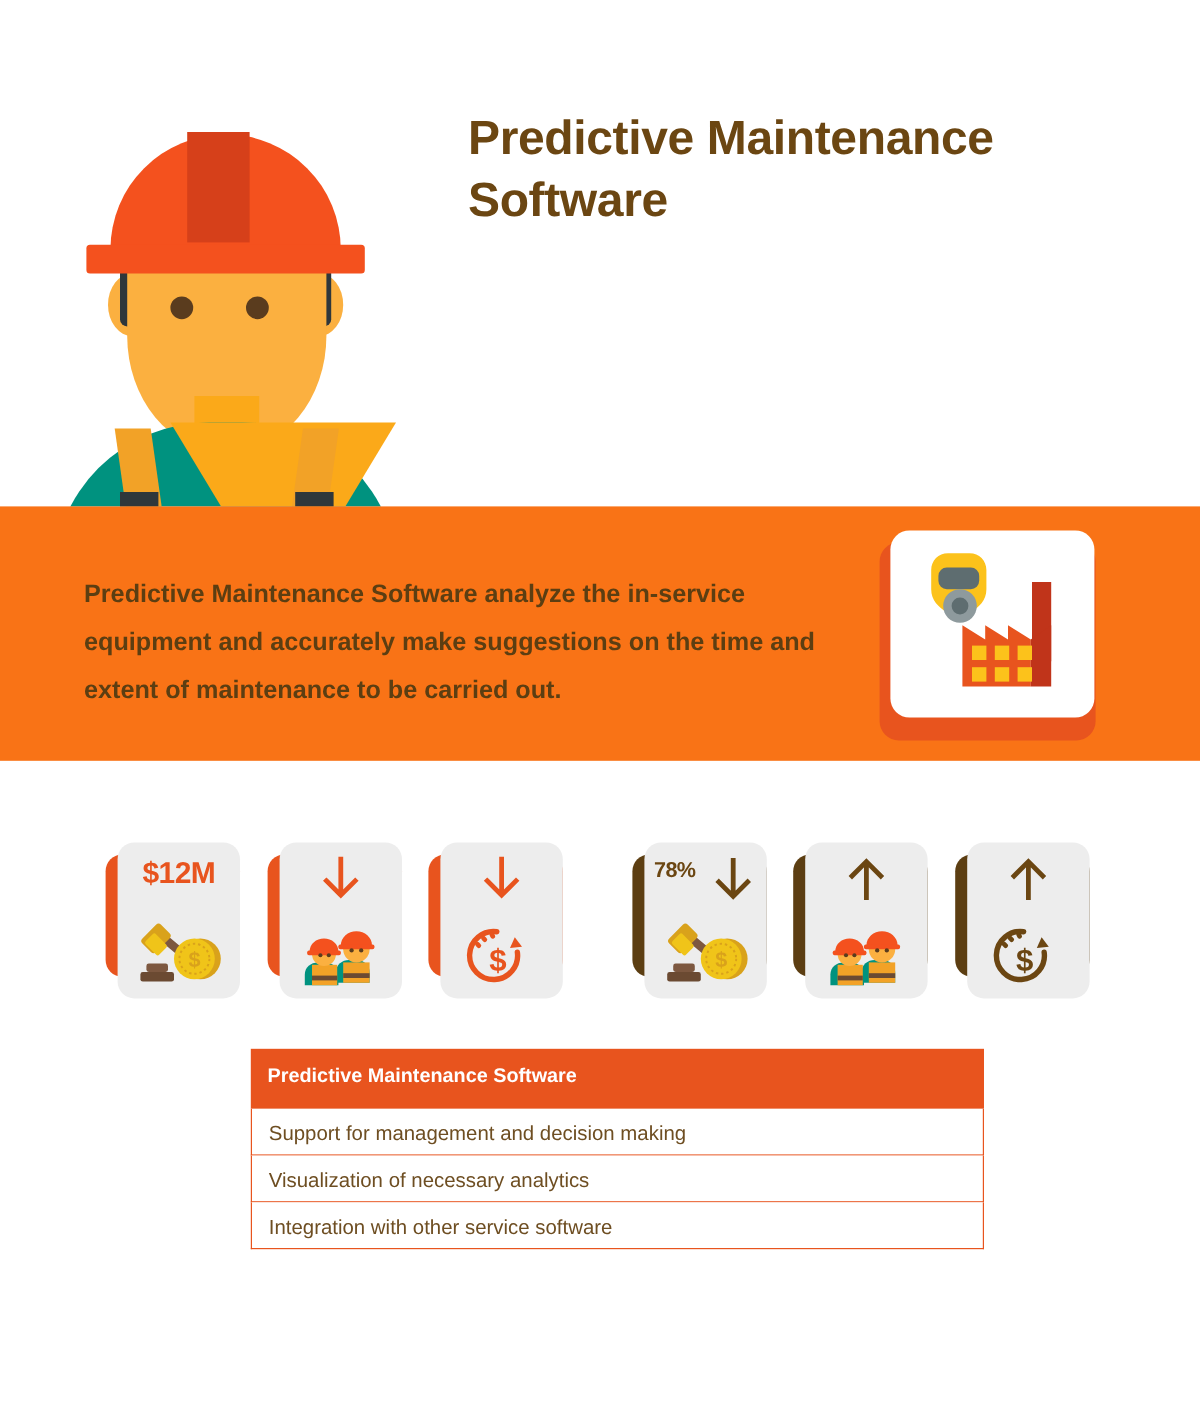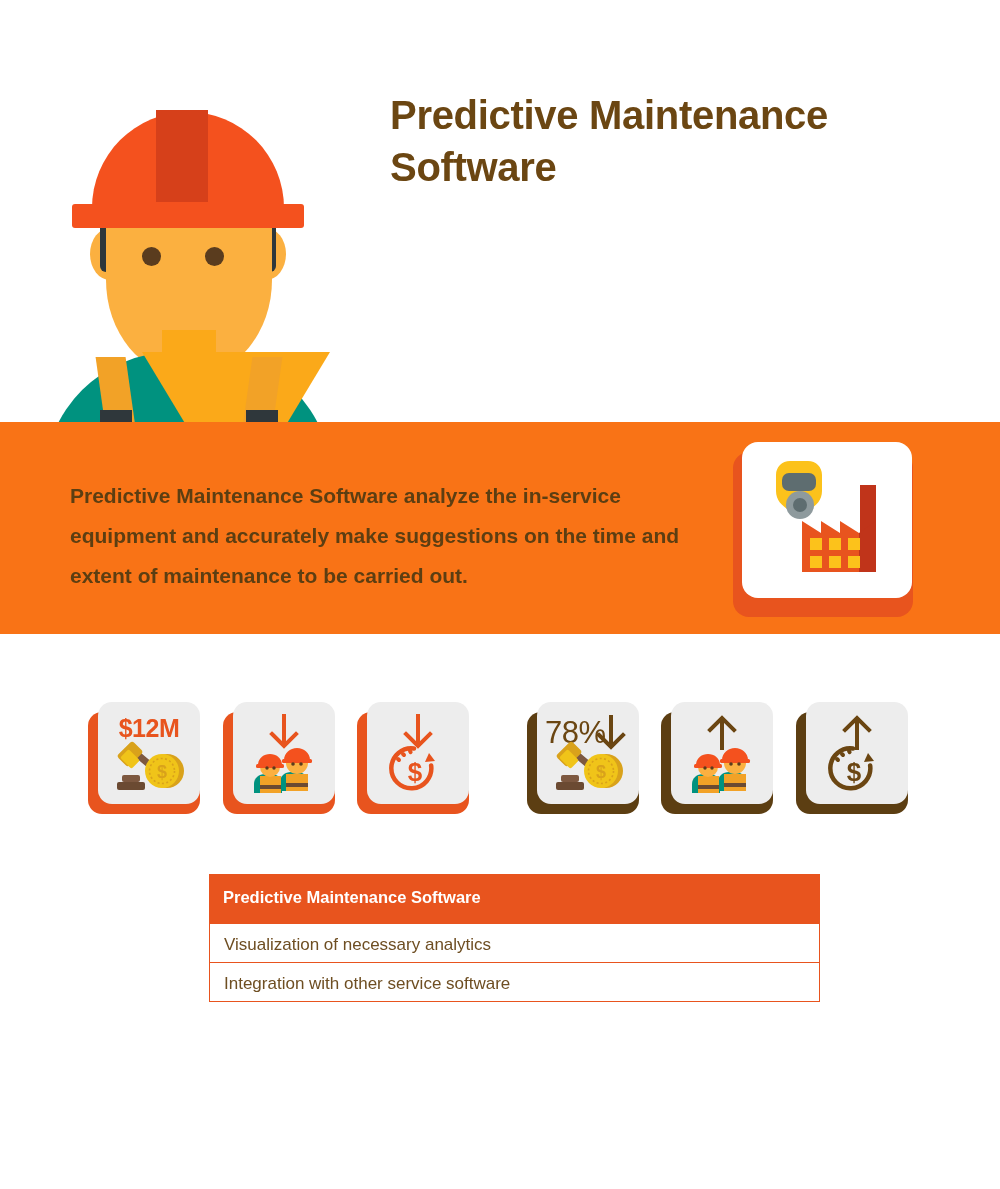--- a/index.html
+++ b/index.html
@@ -200,43 +200,43 @@
   }
   .tile-shadow {
     position: absolute;
     left: 0; top: 10px;
     width: 112px; height: 102px;
     border-radius: 14px;
   }
   .tile {
     position: absolute;
     left: 10px; top: 0;
-    width: 102px; height: 102px;
+    width: 102px; height: 130px;
     background: #EDEDED;
     border-radius: 14px;
     overflow: hidden;
   }
   .tile-shadow.orange { background: #E8541E; }
   .tile-shadow.brown  { background: #5C3E12; }
   .tile-value {
     position: absolute;
     width: 100%;
     text-align: center;
     top: 12px;
     font-size: 25px;
     font-weight: bold;
     letter-spacing: -0.5px;
   }
   .tile-value.orange { color: #E8541E; }
   .tile-row-value {
     position: absolute;
     left: 8px;
     top: 13px;
-    font-size: 31px;
-    font-weight: normal;
+    font-size: 18px;
+    font-weight: bold;
     color: #6B4612;
     letter-spacing: -0.5px;
   }
   .tile-arrow {
     position: absolute;
     top: 10px;
     left: 50%;
     margin-left: -20px;
     width: 40px; height: 40px;
   }
@@ -468,15 +468,16 @@
       <path d="M16 12a20 20 0 1 0 24 2" fill="none" stroke="#6B4612" stroke-width="4.5" stroke-linecap="round" transform="rotate(40 32 28)"></path>
       <path d="M14 16l1 1M19 11l1 1M26 8l0.6 1.2" stroke="#6B4612" stroke-width="4" stroke-linecap="round"></path>
       <path d="M45 10l6 8-10 1z" fill="#6B4612"></path>
       <text x="31" y="38" font-family="Liberation Sans, sans-serif" font-size="26" font-weight="bold" fill="#6B4612" text-anchor="middle">$</text>
     </svg>
   </div>
 </div>
 
 <div id="table">
   <div id="table-header">Predictive Maintenance Software</div>
+  <div class="table-row first">Support for management and decision making</div>
   <div class="table-row">Visualization of necessary analytics</div>
   <div class="table-row">Integration with other service software</div>
 </div>
 
 </body></html>

